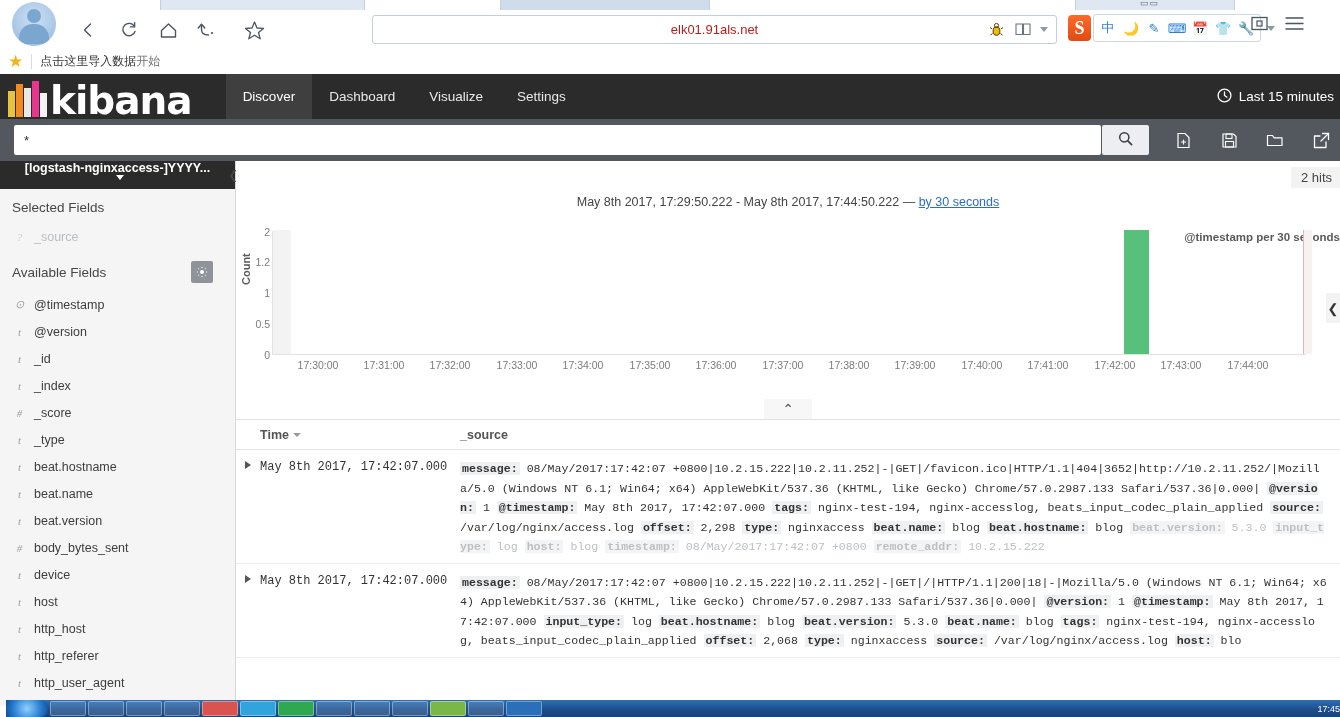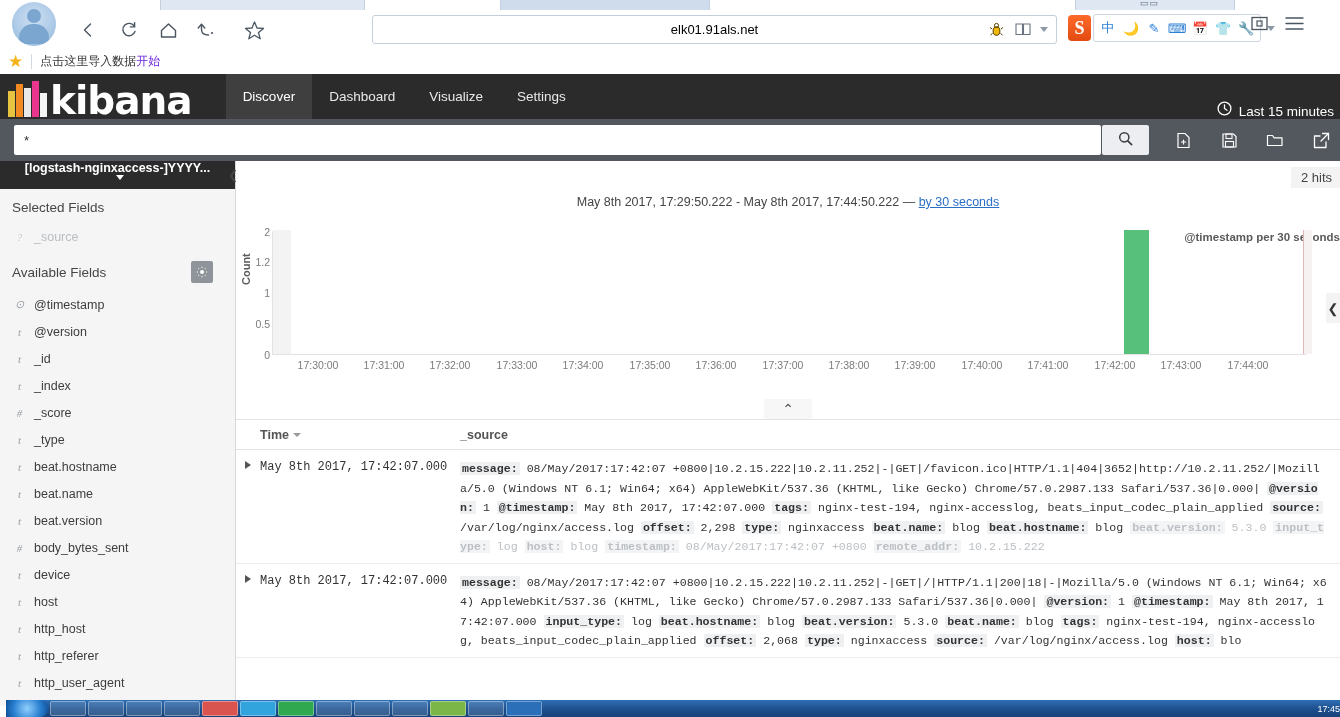--- a/index.html
+++ b/index.html
@@ -60,21 +60,21 @@
   .nav-reload  { left: 114px; }
   .nav-home    { left: 154px; }
   .nav-undo    { left: 194px; }
   .nav-star    { left: 240px; }
 
   .urlbar {
     position: absolute; left: 372px; top: 15px; width: 685px; height: 29px;
     background: #fff; border: 1px solid #c3cfdd; border-radius: 3px;
     display: flex; align-items: center; justify-content: center;
   }
-  .url-text { font-size: 13px; color: #000000; }
+  .url-text { font-size: 13px; color: #b91c1c; }
   .url-icons { position: absolute; right: 8px; top: 4px; display: flex; align-items: center; gap: 9px; }
   .url-icons .ic { width: 17px; height: 18px; display: flex; align-items: center; justify-content: center; }
   .caret-sm { width: 0; height: 0; border-left: 4px solid transparent; border-right: 4px solid transparent; border-top: 5px solid #8e99a6; }
 
   .ext-group {
     position: absolute; left: 1068px; top: 10px; height: 36px;
     display: flex; align-items: center; gap: 2px;
   }
   .sogou-s {
     width: 23px; height: 26px; border-radius: 4px;
@@ -93,21 +93,21 @@
 
   
   .bookmark-bar {
     position: absolute; top: 49px; left: 0; width: 1340px; height: 26px;
     background: #fff; display: flex; align-items: center;
     border-bottom: 1px solid #d9e0e9;
   }
   .bm-star { margin-left: 8px; color: #f6b21b; font-size: 17px; }
   .bm-sep { width: 1px; height: 15px; background: #d3dae2; margin: 0 8px; }
   .bm-text { font-size: 12px; color: #333; }
-  .bm-link { font-size: 12px; color: #6d28d9; }
+  .bm-link { font-size: 12px; color: #737373; }
 
   
   .kb-header {
     position: absolute; top: 74px; left: 0; width: 1340px; height: 45px;
     background: #2b2b2b;
     display: flex; align-items: center;
   }
   .kb-logo-wrap { display: flex; align-items: flex-end; margin-left: 8px; height: 45px; }
   .kb-bars { display: flex; align-items: flex-end; height: 38px; gap: 1px; margin-bottom: 2px; }
   .kb-bars i { display: block; width: 7px; }
@@ -116,21 +116,21 @@
     margin-left: 3px; letter-spacing: -1px; font-family: "DejaVu Sans", sans-serif;
   }
   .kb-nav { display: flex; align-items: center; height: 45px; margin-left: 34px; }
   .kb-nav a {
     color: #e8e8e8; font-size: 13.5px; text-decoration: none;
     padding: 0 17px; height: 45px; display: flex; align-items: center;
   }
   .kb-nav a.active { background: #3f3f3f; color: #fff; }
   .kb-timepick {
     position: absolute; right: 6px; top: 0; height: 45px;
-    display: flex; align-items: flex-end; gap: 7px; color: #fff; font-size: 13.5px;
+    display: flex; align-items: center; gap: 7px; color: #fff; font-size: 13.5px;
   }
 
   
   .kb-searchrow {
     position: absolute; top: 119px; left: 0; width: 1340px; height: 42px;
     background: #53585f;
     display: flex; align-items: center;
   }
   .kb-searchinput {
     margin-left: 14px; width: 1087px; height: 30px;

